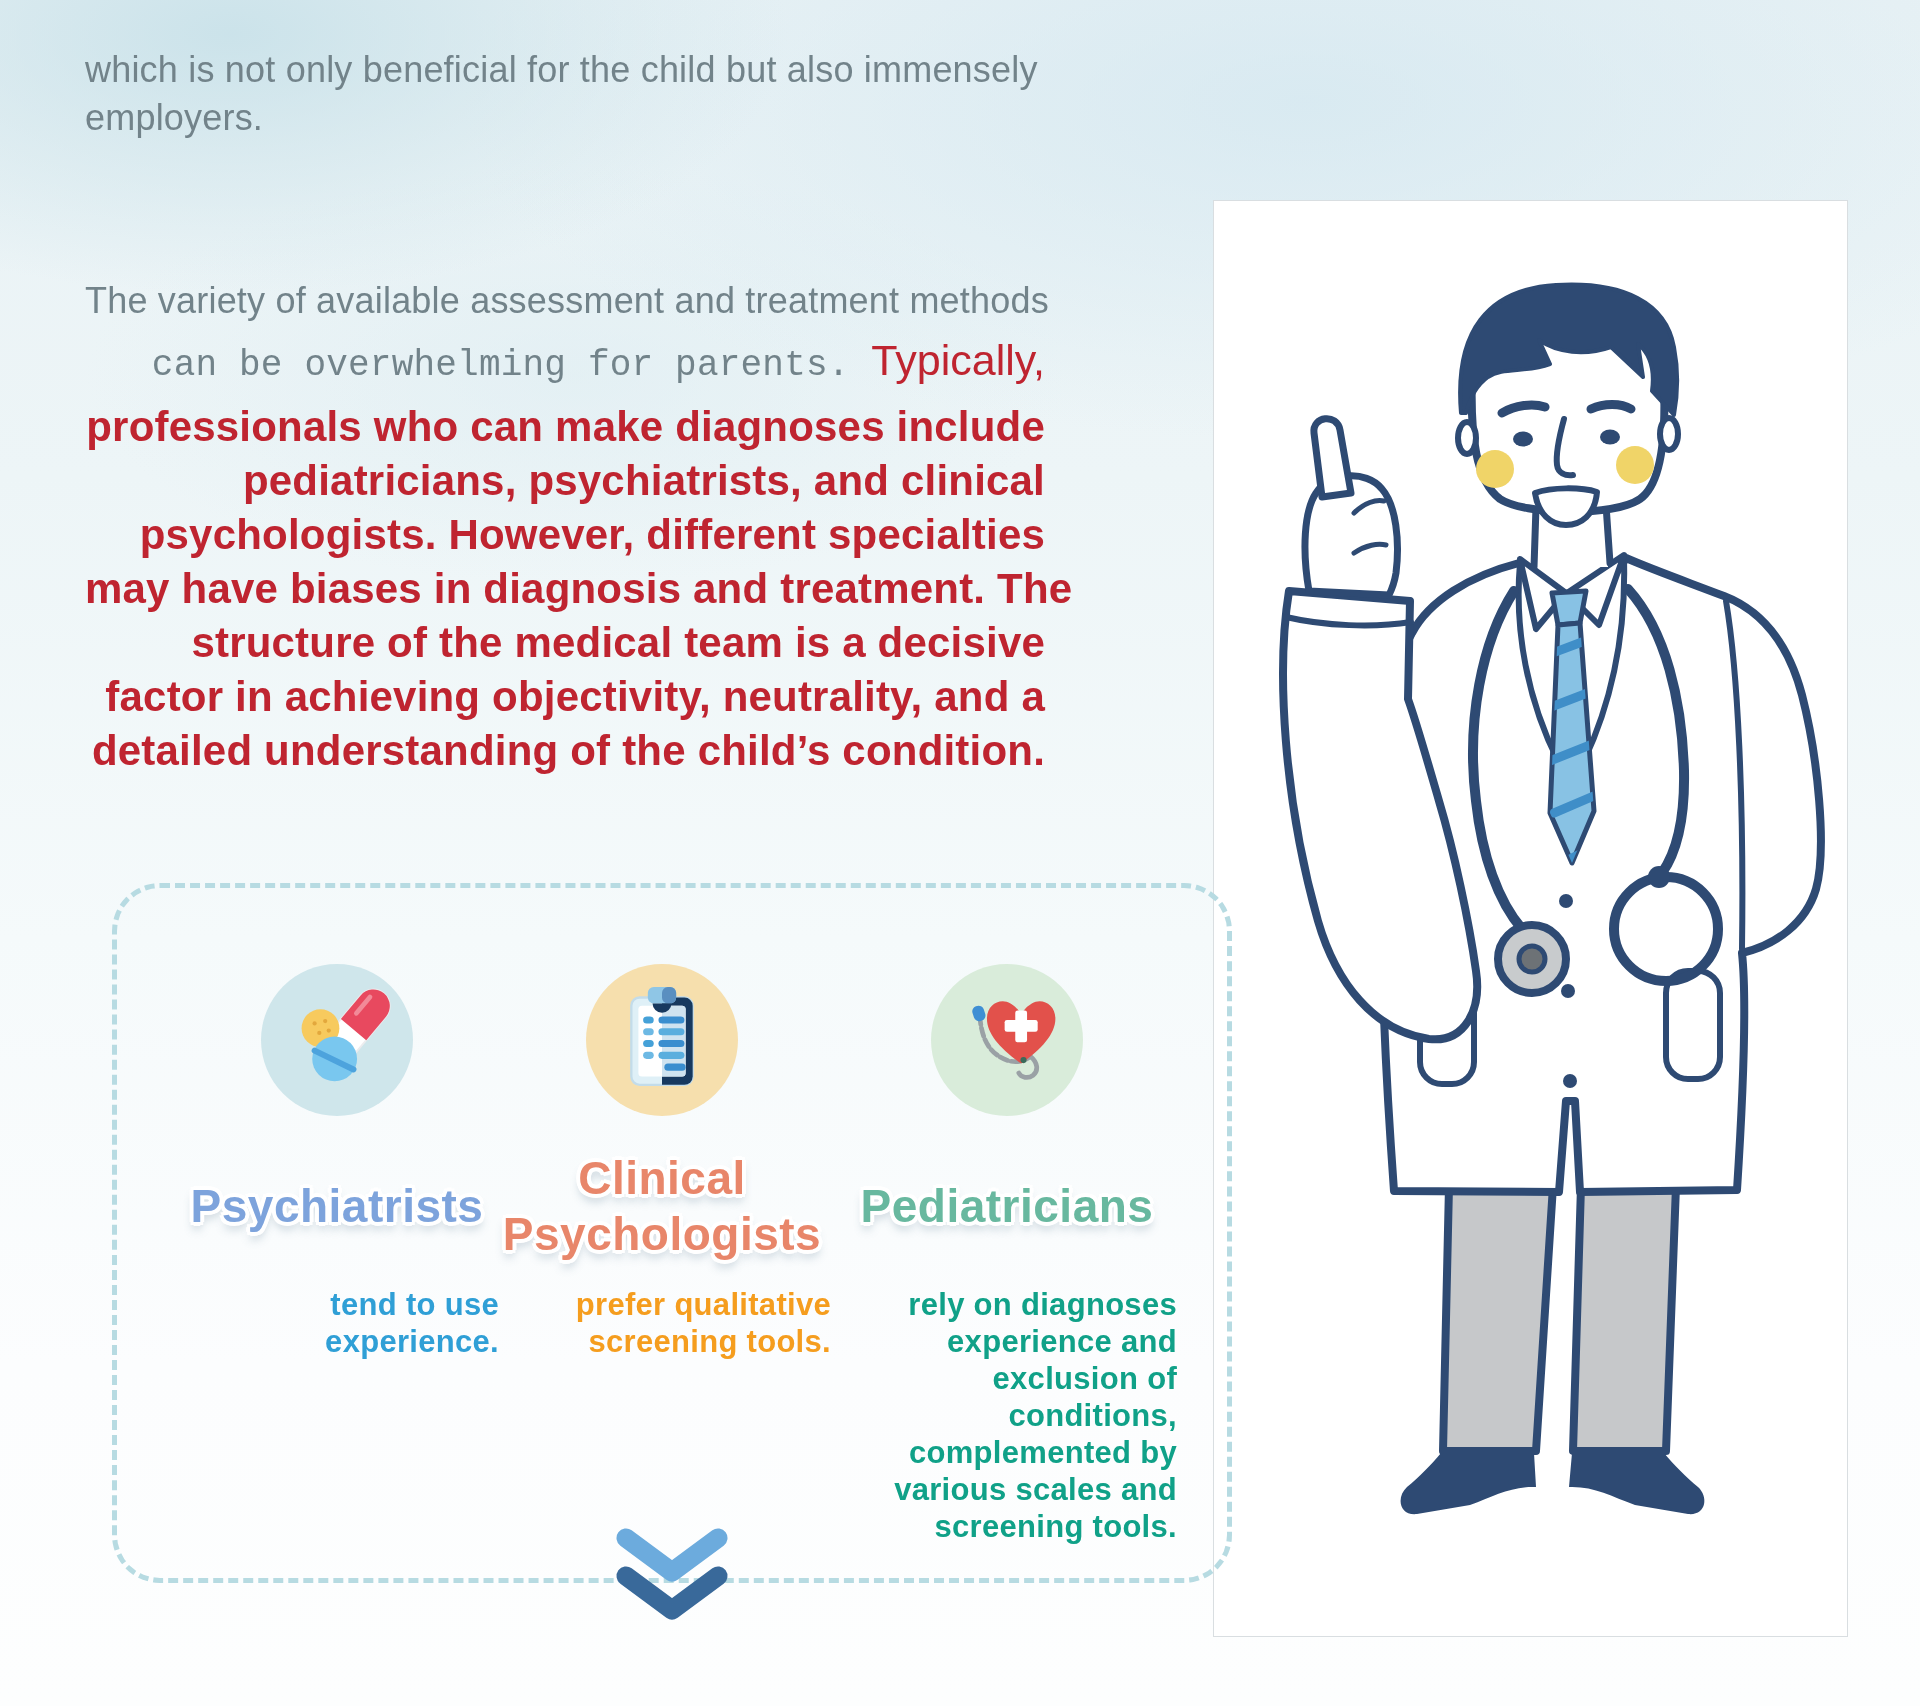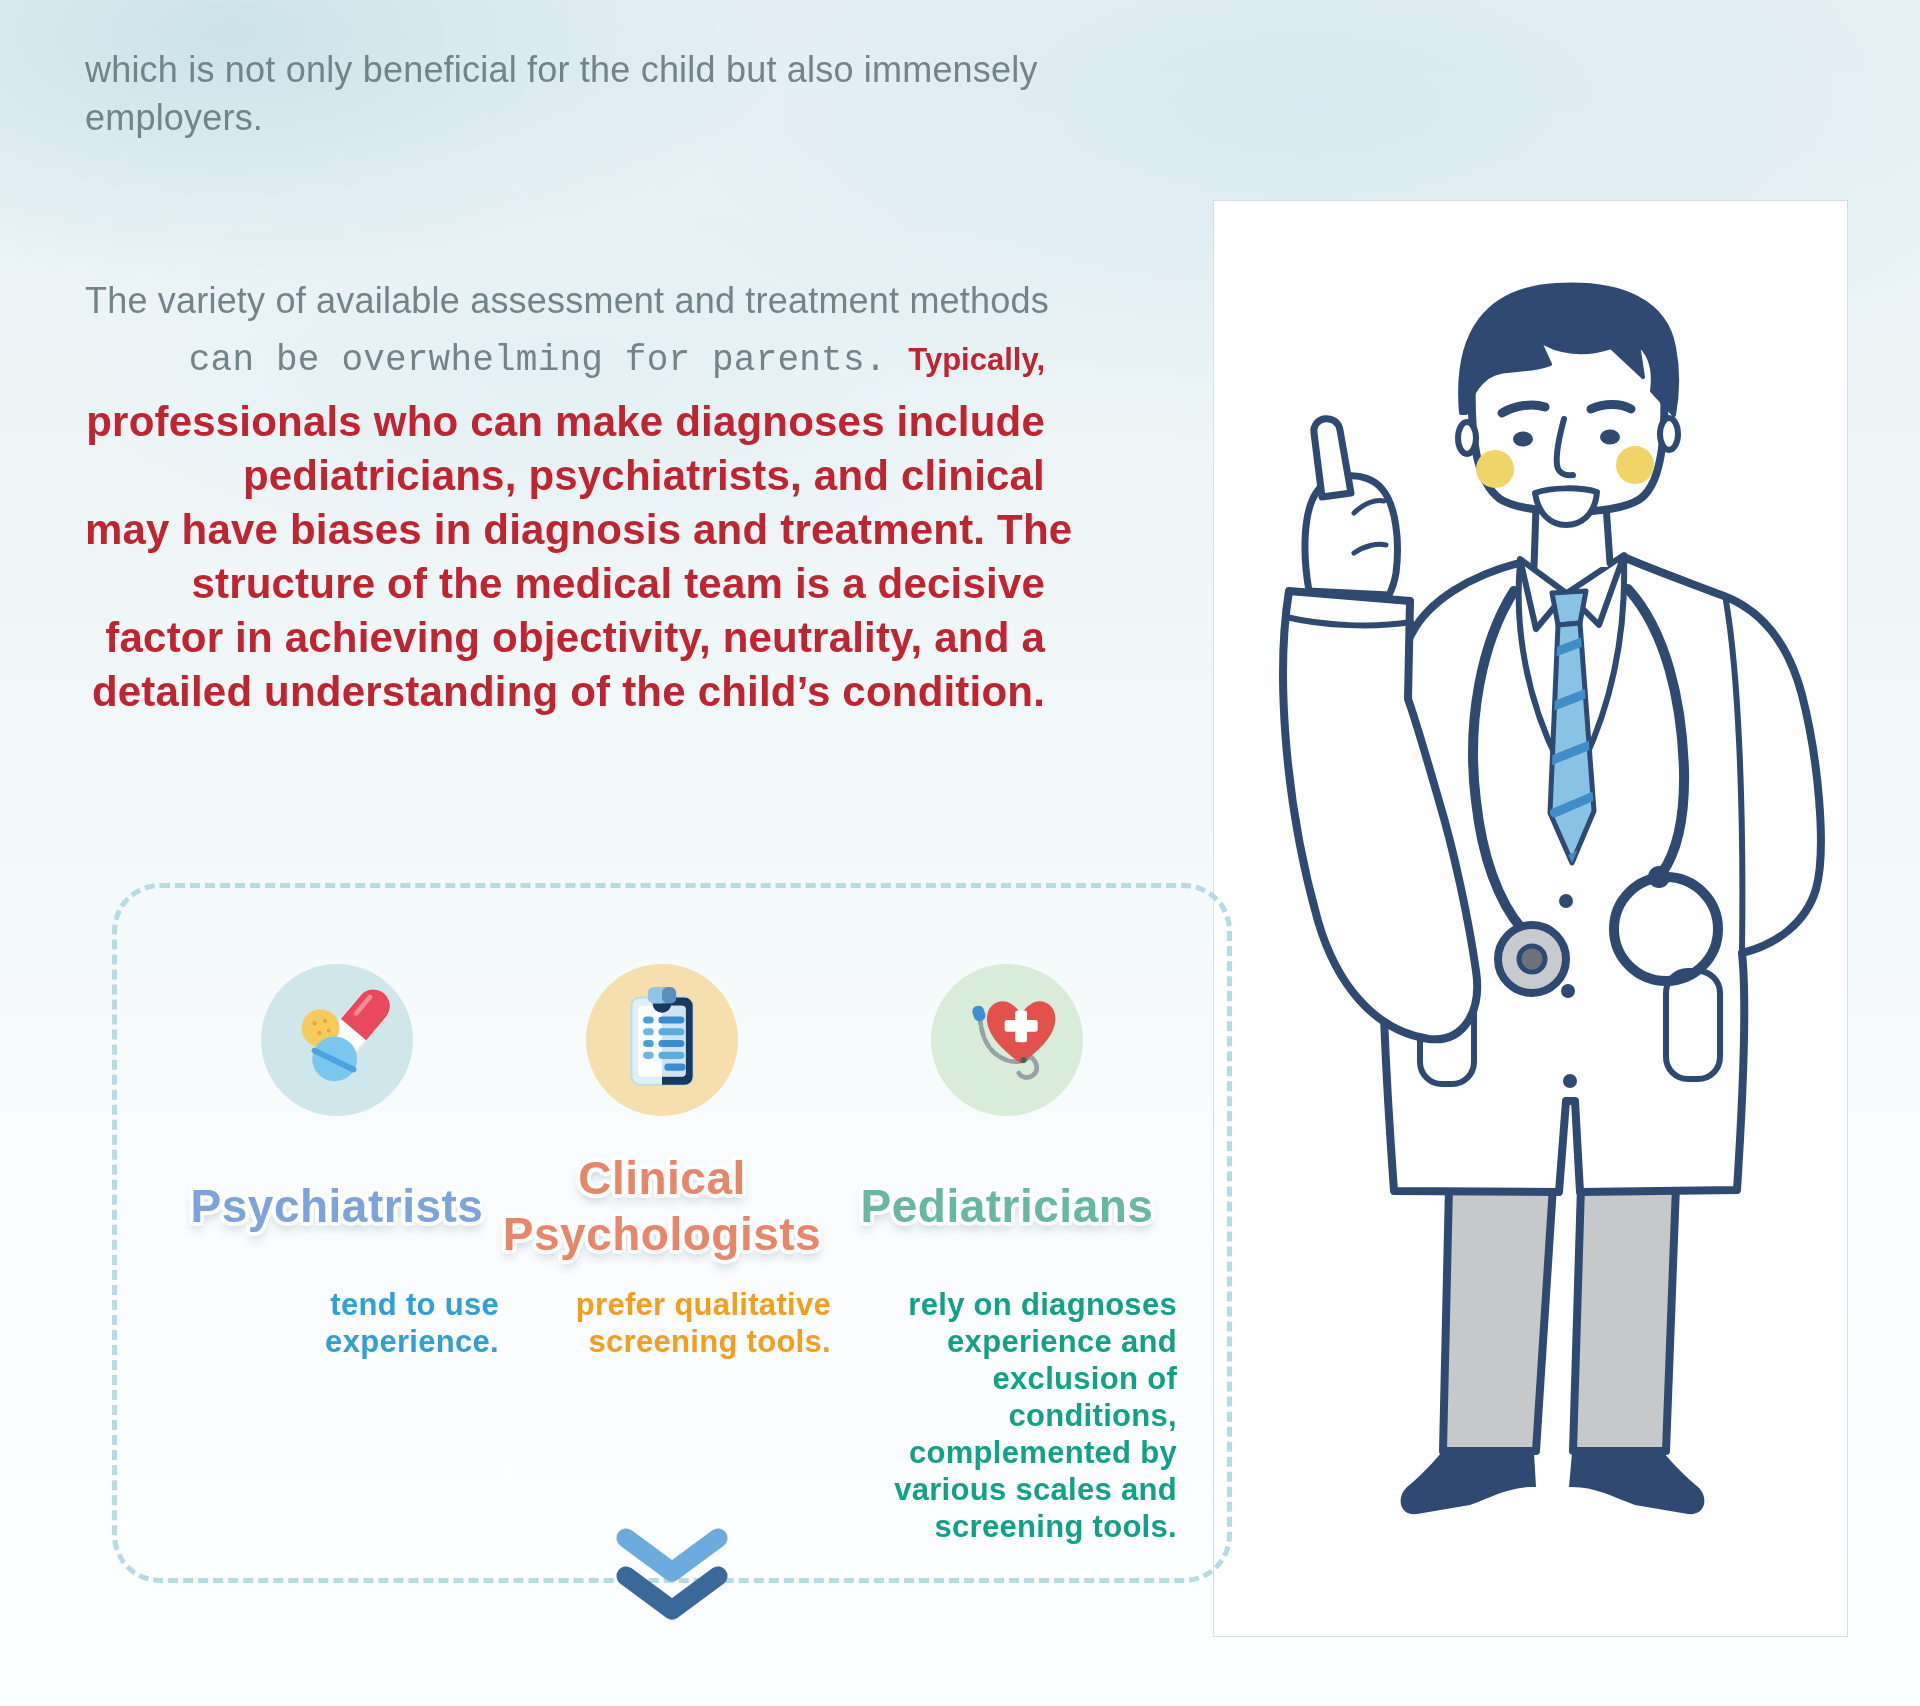--- a/index.html
+++ b/index.html
@@ -15,21 +15,21 @@
       linear-gradient(180deg,#e9f2f5 0%,#edf5f7 28%,#f5fafb 55%,#fcfdfe 80%,#fdfefe 100%);
   }
   .abs { position:absolute; }
 
   
   .intro { left:85px; top:46px; font-size:36px; line-height:47.5px; color:#72838a; letter-spacing:.2px; }
   .para2 { left:85px; top:272px; width:960px;text-align:right; }
   .gray-line { font-size:36px; line-height:58px; color:#72838a; letter-spacing:.2px; white-space:nowrap; }
   .mixed-line { line-height:60px; white-space:nowrap; }
   .mixed-line .g { font-size:36px; color:#72838a; letter-spacing:.2px;font-family:Liberation Mono, monospace; }
-  .mixed-line .r { font-size:31px; color:#bf2430; font-weight:bold; }
+  .mixed-line .r { font-size:43px; color:#bf2430; font-weight:normal; }
   .red-line { font-size:42px; line-height:54px; color:#bf2430; font-weight:bold; white-space:nowrap; letter-spacing:.2px; }
 
   
   .doc-panel { left:1213px; top:200px; width:635px; height:1437px; background:#ffffff; border:1px solid #d9dee1; }
 
   
   .spec-box { left:112px; top:883px; width:1120px; height:700px;
               border:5px dashed #b7dbe2; border-radius:48px; z-index:5; }
   .spec-col { position:absolute; top:0; height:100%; text-align:center; }
   .col-0 { left:70px;  width:300px; }
@@ -60,20 +60,21 @@
 <div class="abs intro">
   <div>which is not only beneficial for the child but also immensely</div>
   <div>employers.</div>
 </div>
 
 <div class="abs para2">
   <div class="gray-line">The variety of available assessment and treatment methods</div>
   <div class="mixed-line"><span class="g">can be overwhelming for parents. </span><span class="r">Typically,</span></div>
   <div class="red-line">professionals who can make diagnoses include</div>
   <div class="red-line">pediatricians, psychiatrists, and clinical</div>
+  <div class="red-line">psychologists. However, different specialties</div>
   <div class="red-line">may have biases in diagnosis and treatment. The</div>
   <div class="red-line">structure of the medical team is a decisive</div>
   <div class="red-line">factor in achieving objectivity, neutrality, and a</div>
   <div class="red-line">detailed understanding of the child’s condition.</div>
 </div>
 
 <div class="abs doc-panel">
   <svg viewBox="0 0 635 1437" width="635" height="1437">
     <g stroke-linecap="round" stroke-linejoin="round">
 

